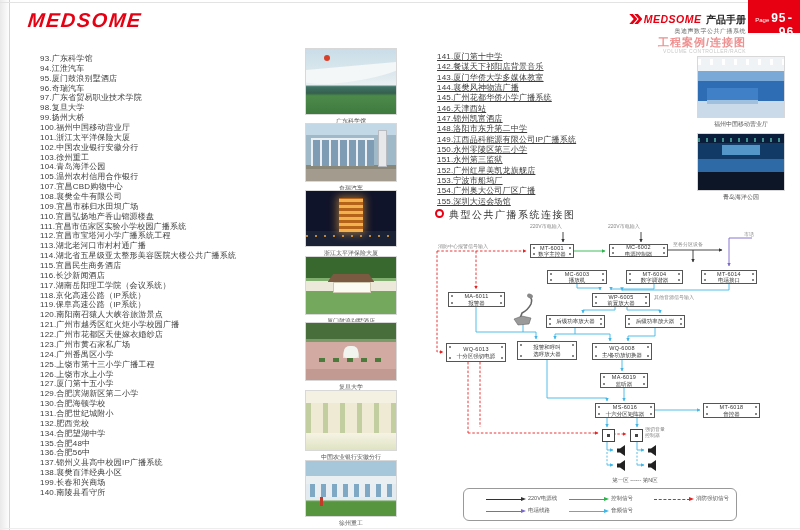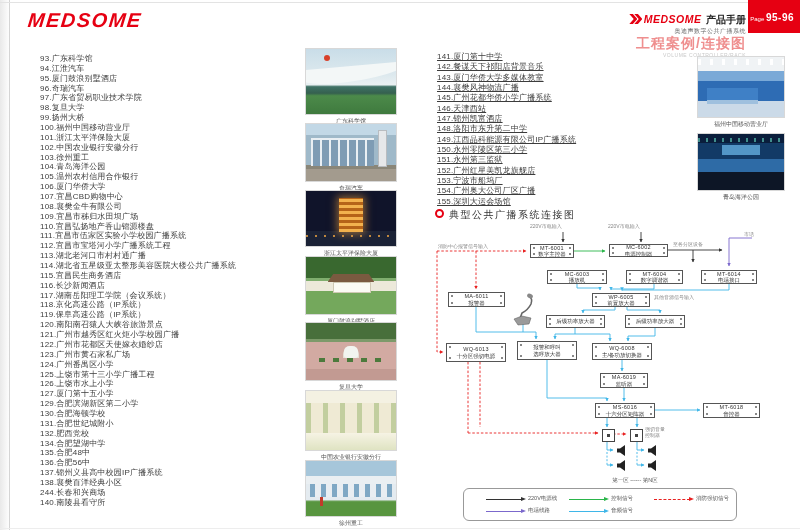--- a/index.html
+++ b/index.html
@@ -14,25 +14,25 @@
   
   .logo{position:absolute;left:28px;top:9px;font-size:20px;font-weight:bold;font-style:italic;
         color:#e60012;letter-spacing:1.5px;transform:skewX(-6deg);}
   .hdr{position:absolute;left:626px;top:9px;width:120px;text-align:right;line-height:1.1;}
   .hdr .l1{white-space:nowrap;}
   .chev{display:inline-block;width:8px;height:10px;background:#e60012;margin-right:-3px;
         vertical-align:-1px;clip-path:polygon(0 0,45% 0,100% 50%,45% 100%,0 100%,55% 50%);}
   .hdr .brand{color:#e60012;font-weight:bold;font-style:italic;font-size:10.5px;letter-spacing:.5px;}
   .hdr .suffix{color:#222;font-weight:bold;font-size:10px;}
   .hdr .sub{font-size:6px;color:#666;letter-spacing:.5px;margin-top:1px;}
-  .hdr .sect{font-size:14px;font-weight:bold;color:#ef8f8f;margin-top:2px;letter-spacing:1px;}
+  .hdr .sect{font-size:11px;font-weight:bold;color:#ef8f8f;margin-top:2px;letter-spacing:1px;}
   .hdr .secten{font-size:5px;color:#c9c9c9;letter-spacing:.5px;margin-top:1px;}
   .pgblk{position:absolute;left:748px;top:0;width:52px;height:33px;background:#e60012;color:#fff;
          text-align:right;box-sizing:border-box;padding:12px 6px 0 0;font-size:6px;}
-  .pgblk b{font-size:10px;letter-spacing:.5px;}
+  .pgblk b{font-size:12px;letter-spacing:.5px;font-family:Liberation Mono, monospace;}
 
   
   .caselist{list-style:none;margin:0;padding:0;position:absolute;font-size:8px;color:#3c3c3c;}
   .caselist li{height:9.87px;line-height:9.87px;white-space:nowrap;letter-spacing:.2px;}
   #list-left{left:40px;top:54px;}
   #list-right{left:437px;top:52px;text-decoration:underline;}
   #list-right li{height:10.35px;line-height:10.35px;}
 
   
   figure{margin:0;position:absolute;width:92px;}
@@ -141,21 +141,20 @@
       <li>96.奇瑞汽车</li>
       <li>97.广东省贸易职业技术学院</li>
       <li>98.复旦大学</li>
       <li>99.扬州大桥</li>
       <li>100.福州中国移动营业厅</li>
       <li>101.浙江太平洋保险大厦</li>
       <li>102.中国农业银行安徽分行</li>
       <li>103.徐州重工</li>
       <li>104.青岛海洋公园</li>
       <li>105.温州农村信用合作银行</li>
-      <li>106.厦门华侨大学</li>
       <li>107.宜昌CBD购物中心</li>
       <li>108.襄樊金牛有限公司</li>
       <li>109.宜昌市秭归水田坝广场</li>
       <li>110.宜昌弘扬地产香山锦源楼盘</li>
       <li>111.宜昌市伍家区实验小学校园广播系统</li>
       <li>112.宜昌市宝塔河小学广播系统工程</li>
       <li>113.湖北老河口市村村通广播</li>
       <li>114.湖北省五星级亚太整形美容医院大楼公共广播系统</li>
       <li>115.宜昌民生商务酒店</li>
       <li>116.长沙新闻酒店</li>
@@ -172,21 +171,21 @@
       <li>127.厦门第十五小学</li>
       <li>129.合肥滨湖新区第二小学</li>
       <li>130.合肥海顿学校</li>
       <li>131.合肥世纪城附小</li>
       <li>132.肥西党校</li>
       <li>134.合肥望湖中学</li>
       <li>135.合肥48中</li>
       <li>136.合肥56中</li>
       <li>137.锦州义县高中校园IP广播系统</li>
       <li>138.襄樊百洋经典小区</li>
-      <li>244.长春和兴商场</li>
+      <li>199.长春和兴商场</li>
       <li>140.南陵县看守所</li>
     </ul>
   <ul id="list-right" class="caselist">
 
   <li>141.厦门第十中学</li>
       <li>142.餐谋天下祁阳店背景音乐</li>
       <li>143.厦门华侨大学多媒体教室</li>
       <li>144.襄樊风神物流广播</li>
       <li>145.广州花都华侨小学广播系统</li>
       <li>146.天津西站</li>

